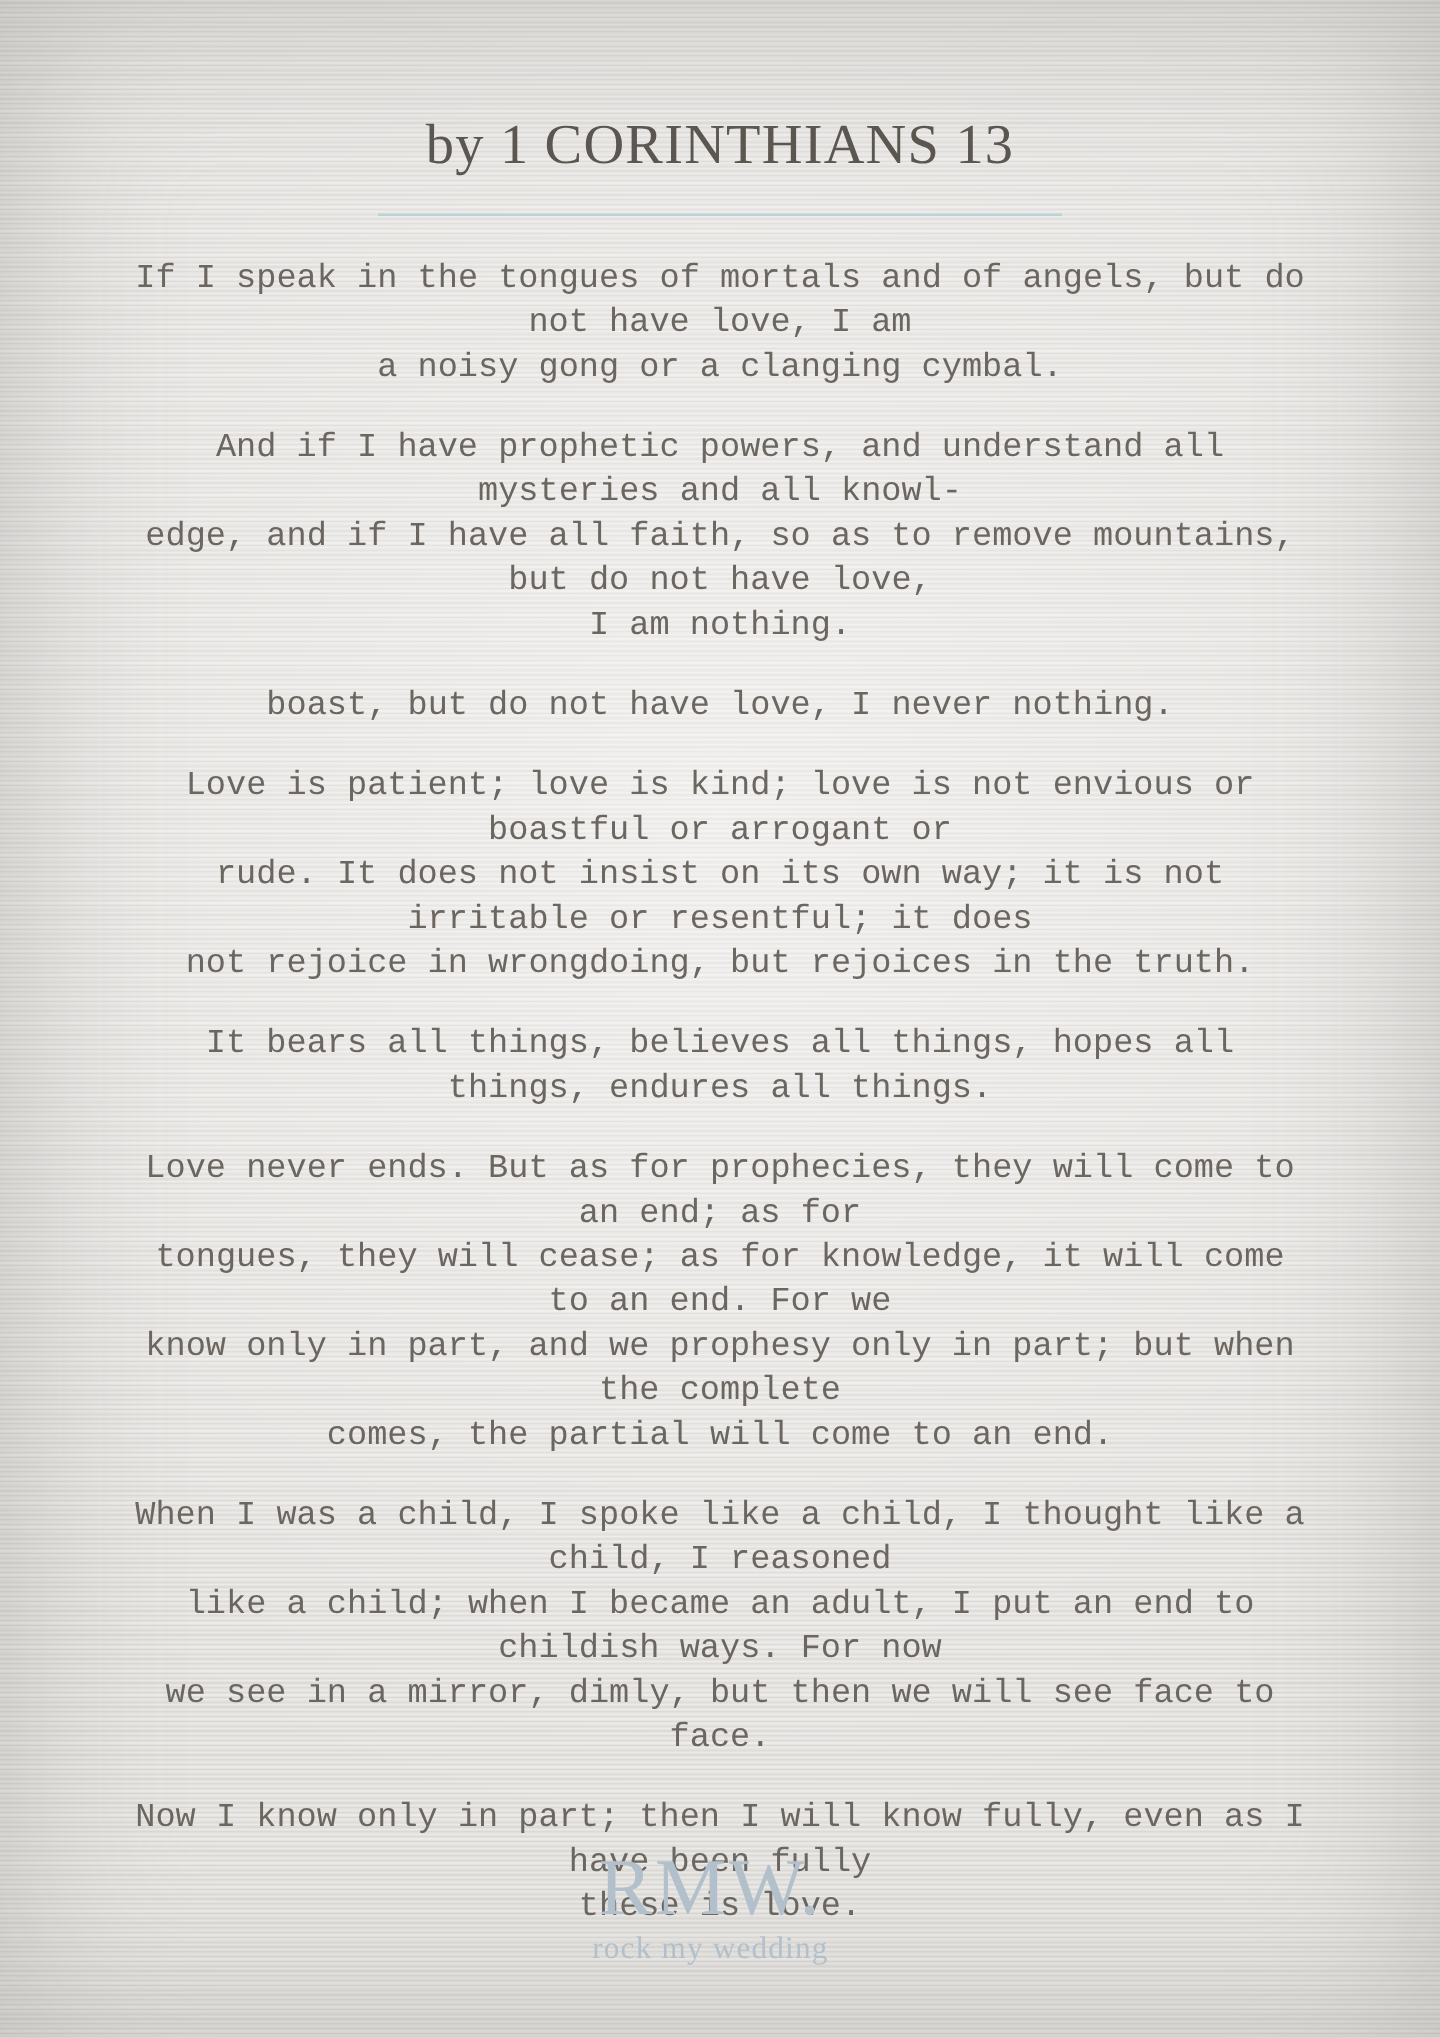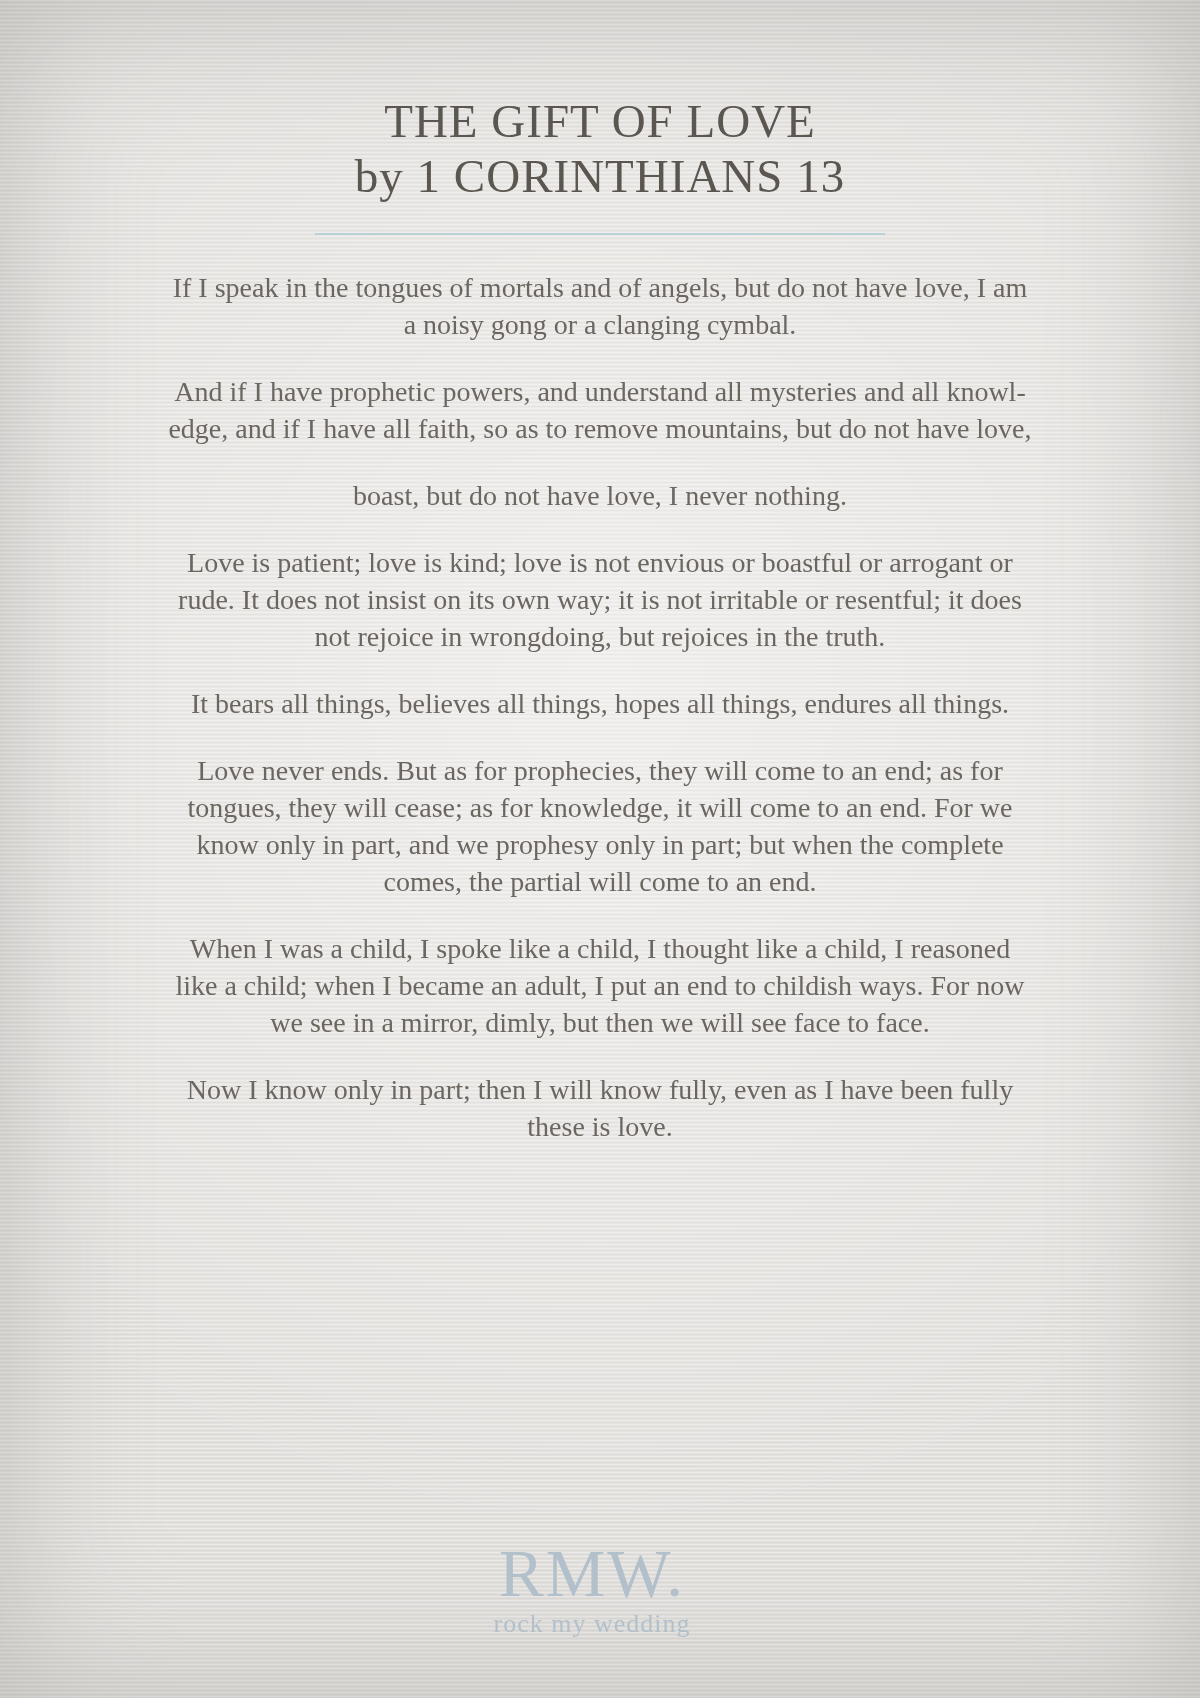--- a/index.html
+++ b/index.html
@@ -45,20 +45,21 @@
     background: #b7d3d5;
   }
 
   .content {
     margin: 34px auto 14px auto;
     width: 985px;
     text-align: center;
     font-size: 28px;
     line-height: 37px;
     color: #6c6661;
+    font-family: Liberation Mono, monospace;
   }
   .content p { margin-bottom: 30px; }
   .content p:last-child { margin-bottom: 0; }
   .line { display: block; }
 
   .footer {
     position: absolute;
     top: 1540px;
     left: 0;
     right: 16px;
@@ -77,37 +78,37 @@
     letter-spacing: 1px;
   }
 </style>
 </head>
 <body>
 
 <div class="page">
 
   <header class="title-block">
     <h1>
-      <span class="title-line">THE GIFT OF LOVE</span>
       <span class="title-line">by 1 CORINTHIANS 13</span>
     </h1>
   </header>
 
   <hr class="divider">
 
   <main class="content">
 
     <p>
       <span class="line">If I speak in the tongues of mortals and of angels, but do not have love, I am</span>
       <span class="line">a noisy gong or a clanging cymbal.</span>
     </p>
 
     <p>
       <span class="line">And if I have prophetic powers, and understand all mysteries and all knowl-</span>
       <span class="line">edge, and if I have all faith, so as to remove mountains, but do not have love,</span>
+      <span class="line">I am nothing.</span>
     </p>
 
     <p>
       <span class="line">boast, but do not have love, I never nothing.</span>
     </p>
 
     <p>
       <span class="line">Love is patient; love is kind; love is not envious or boastful or arrogant or</span>
       <span class="line">rude. It does not insist on its own way; it is not irritable or resentful; it does</span>
       <span class="line">not rejoice in wrongdoing, but rejoices in the truth.</span>

